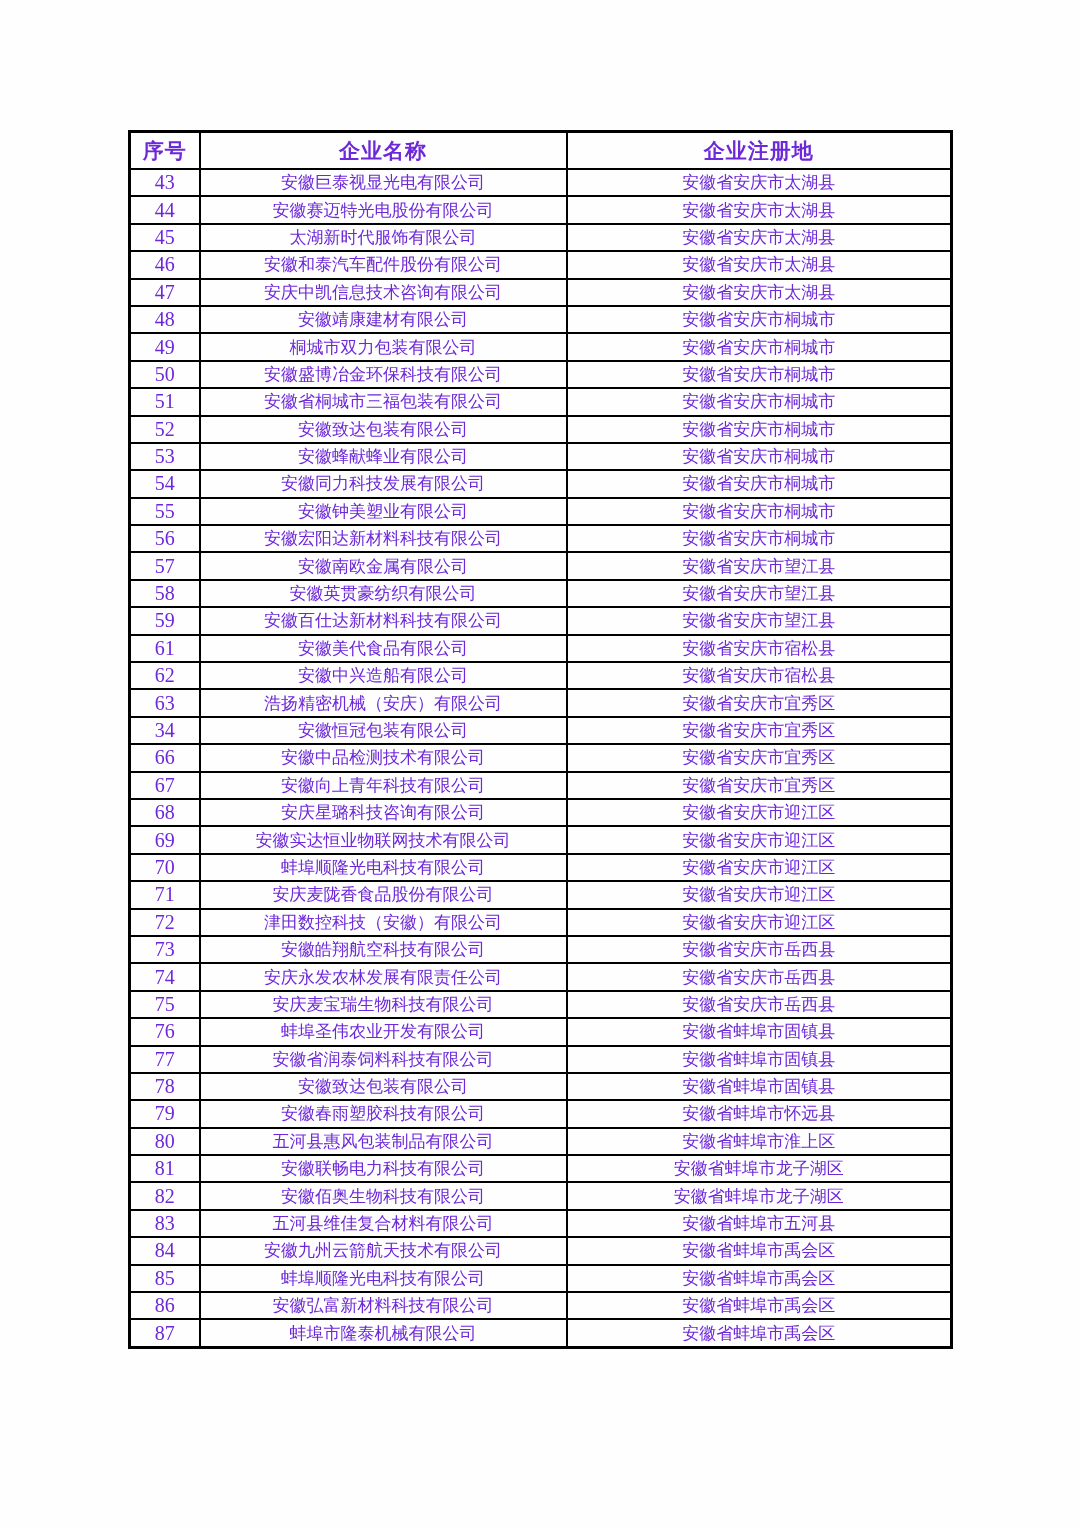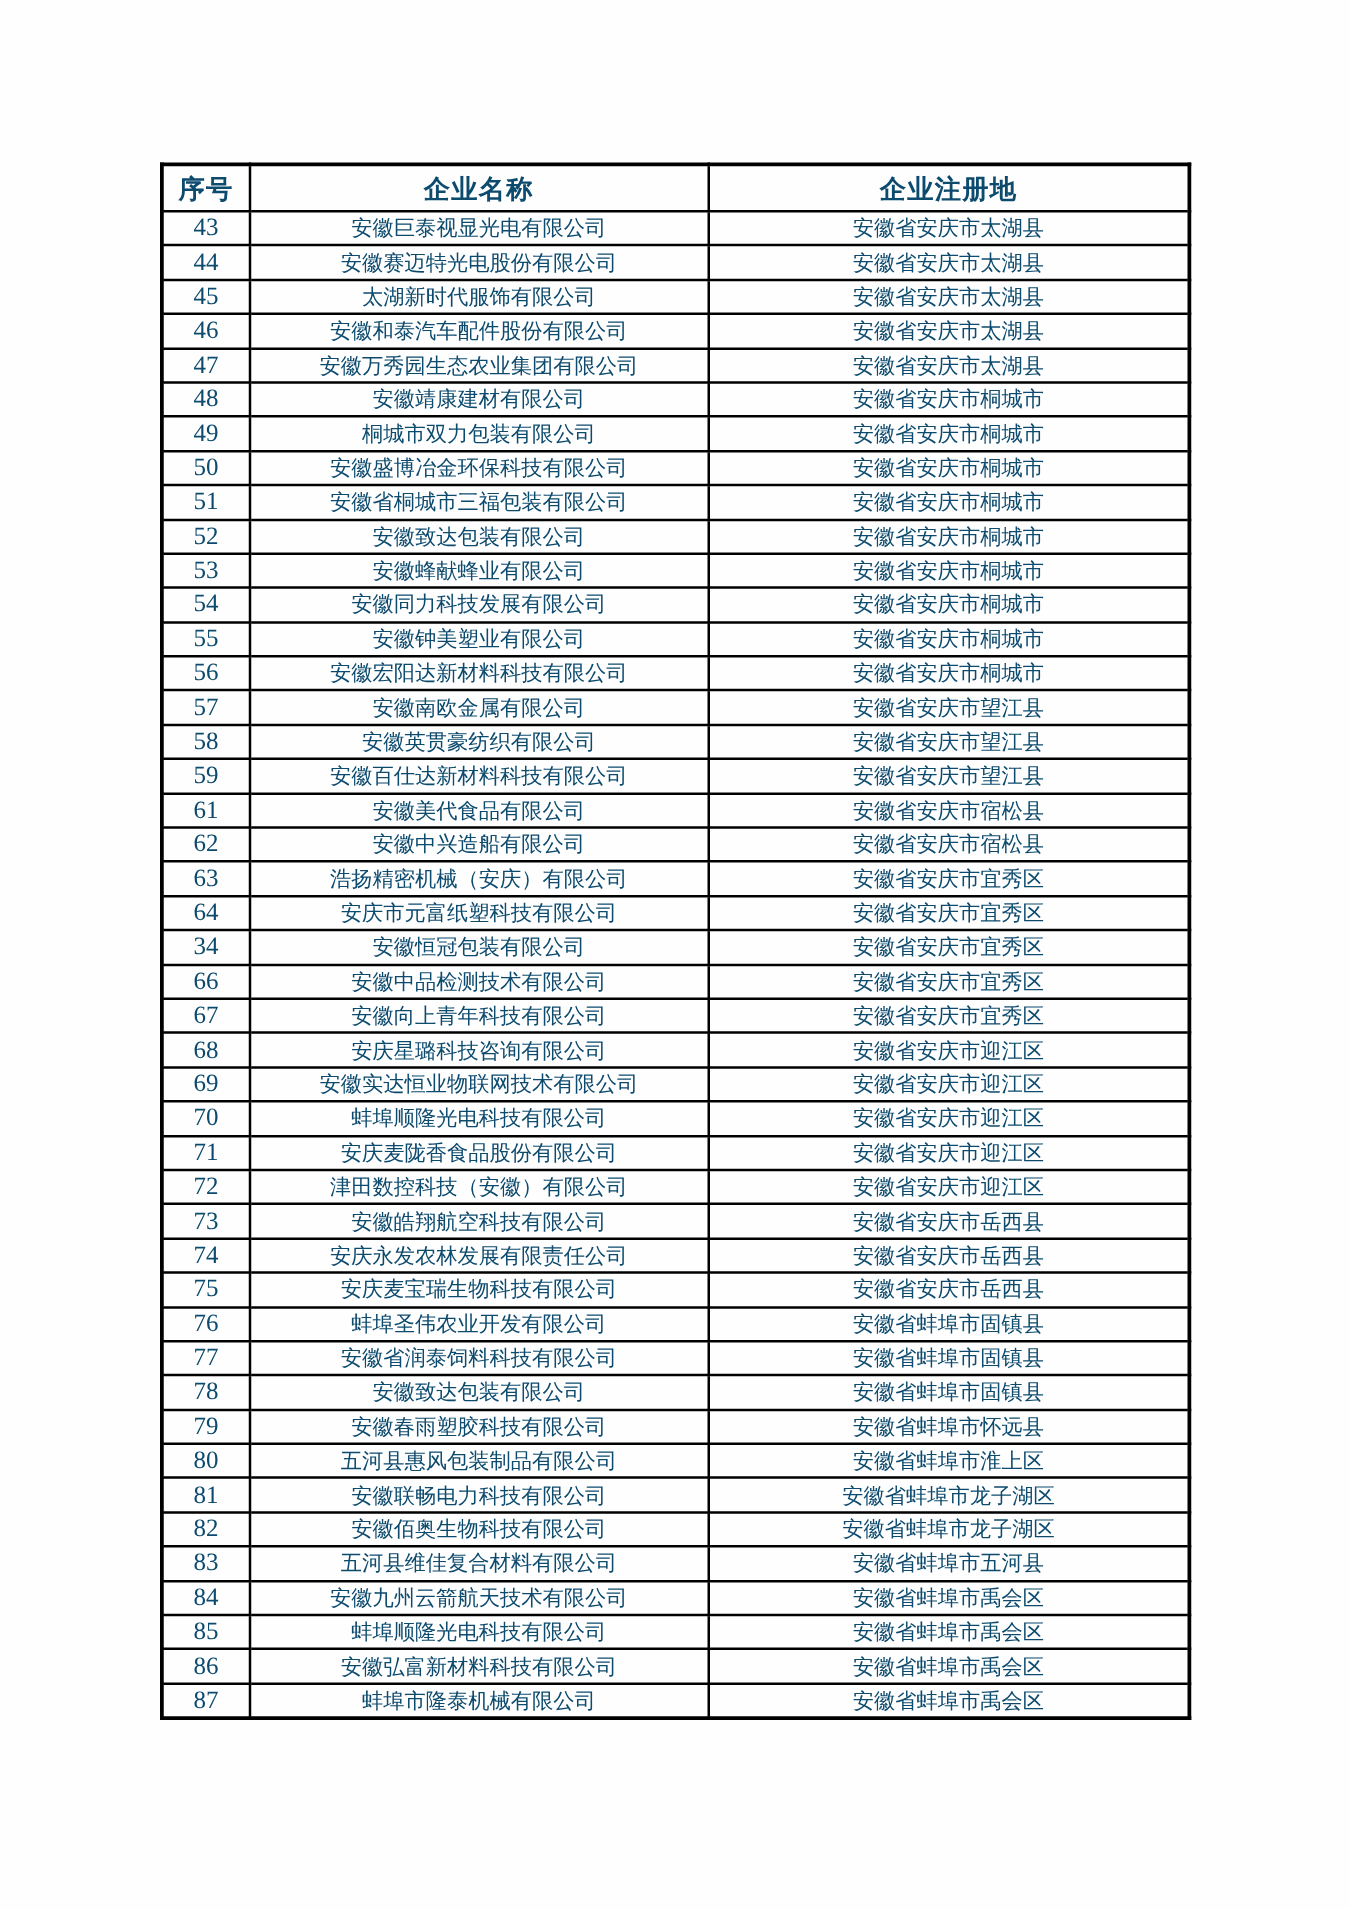--- a/index.html
+++ b/index.html
@@ -7,21 +7,21 @@
     padding: 0;
     background: #ffffff;
   }
   .page {
     position: relative;
     width: 1080px;
     height: 1527px;
     background: #fefefe;
     overflow: hidden;
     font-family: "Liberation Serif", "DejaVu Serif", serif;
-    color: #0c4a6e;
+    color: #6d28d9;
   }
   table.company-table {
     position: absolute;
     left: 128px;
     top: 130px;
     width: 822px;
     border-collapse: collapse;
     table-layout: fixed;
   }
   table.company-table col.col-no { width: 70px; }
@@ -85,21 +85,21 @@
           <td>太湖新时代服饰有限公司</td>
           <td>安徽省安庆市太湖县</td>
         </tr>
         <tr>
           <td class="num">46</td>
           <td>安徽和泰汽车配件股份有限公司</td>
           <td>安徽省安庆市太湖县</td>
         </tr>
         <tr>
           <td class="num">47</td>
-          <td>安徽万秀园生态农业集团有限公司</td>
+          <td>安庆中凯信息技术咨询有限公司</td>
           <td>安徽省安庆市太湖县</td>
         </tr>
         <tr>
           <td class="num">48</td>
           <td>安徽靖康建材有限公司</td>
           <td>安徽省安庆市桐城市</td>
         </tr>
         <tr>
           <td class="num">49</td>
           <td>桐城市双力包装有限公司</td>
@@ -161,25 +161,20 @@
           <td>安徽省安庆市宿松县</td>
         </tr>
         <tr>
           <td class="num">62</td>
           <td>安徽中兴造船有限公司</td>
           <td>安徽省安庆市宿松县</td>
         </tr>
         <tr>
           <td class="num">63</td>
           <td>浩扬精密机械（安庆）有限公司</td>
-          <td>安徽省安庆市宜秀区</td>
-        </tr>
-        <tr>
-          <td class="num">64</td>
-          <td>安庆市元富纸塑科技有限公司</td>
           <td>安徽省安庆市宜秀区</td>
         </tr>
         <tr>
           <td class="num">34</td>
           <td>安徽恒冠包装有限公司</td>
           <td>安徽省安庆市宜秀区</td>
         </tr>
         <tr>
           <td class="num">66</td>
           <td>安徽中品检测技术有限公司</td>

